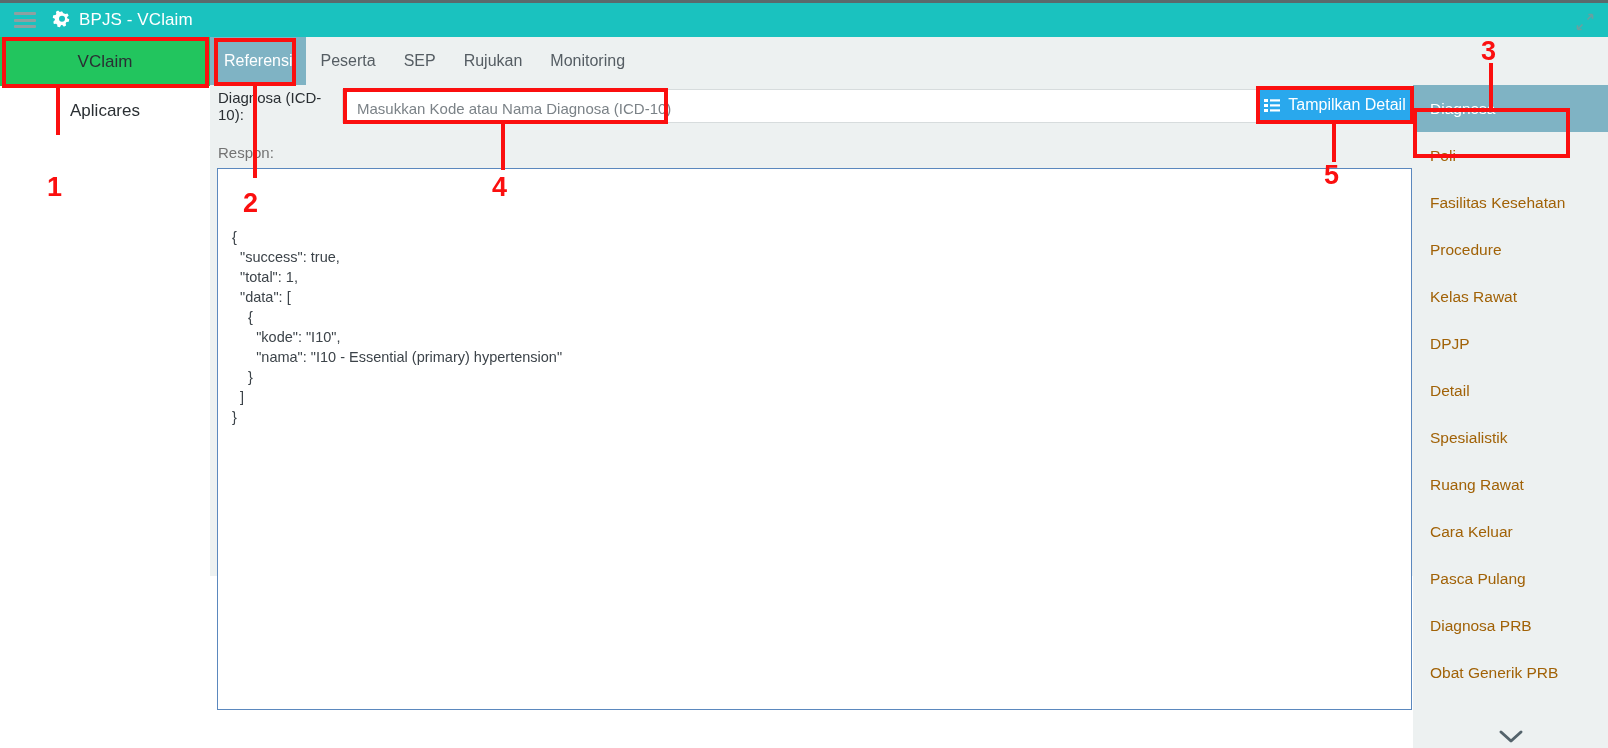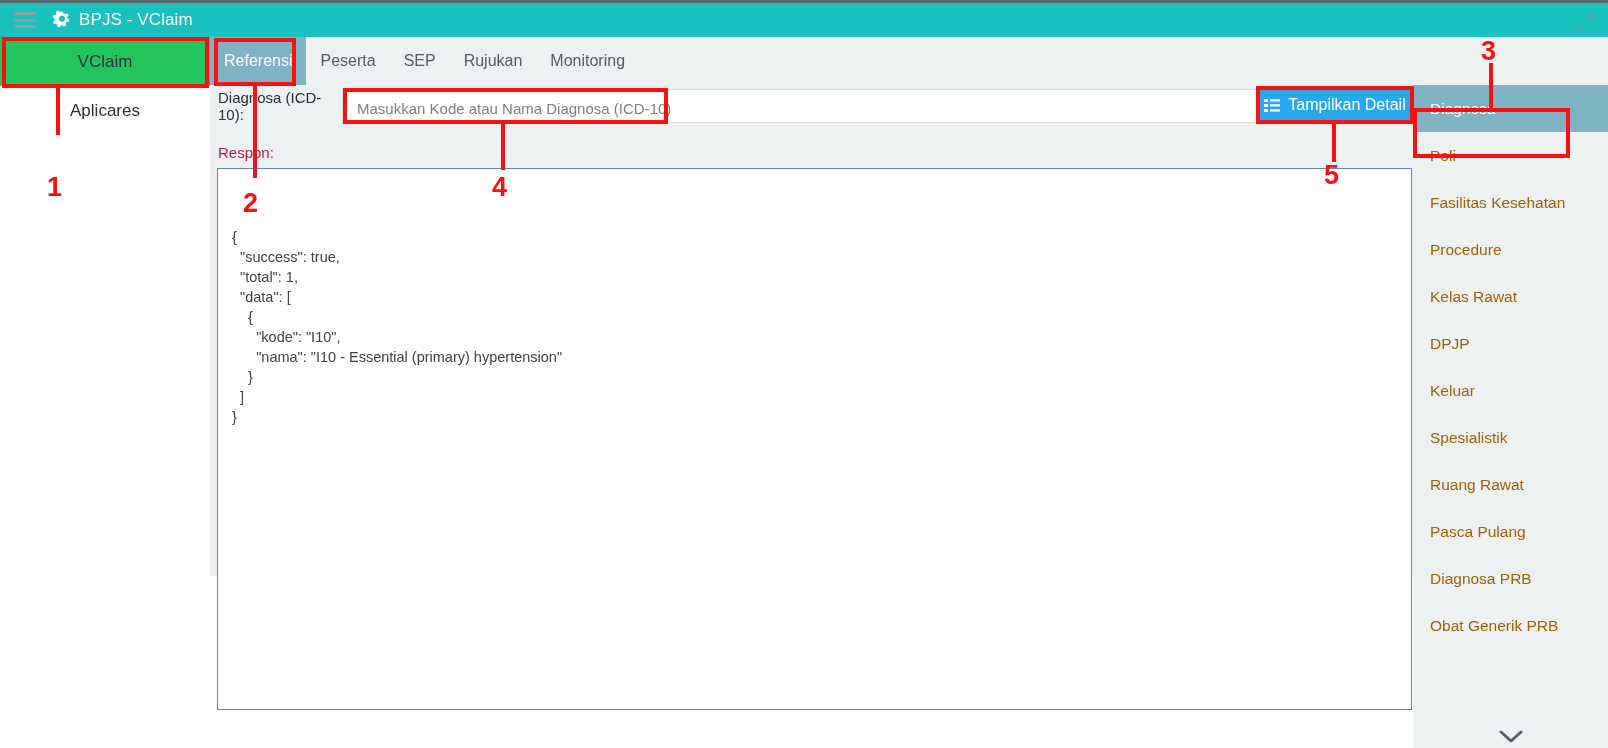--- a/index.html
+++ b/index.html
@@ -86,21 +86,21 @@
     background: #29a8ed; border: none; cursor: pointer;
     display: flex; align-items: center; justify-content: center; gap: 8px;
     color: #ffffff; font-size: 16px;
     font-family: "Liberation Sans", sans-serif;
   }
   .list-icon { width: 16px; height: 13px; display: block; }
 
   
   .respon-label {
     position: absolute; left: 218px; top: 144px;
-    font-size: 15px; color: #be185d;
+    font-size: 15px; color: #737373;
   }
   .respon-box {
     position: absolute; left: 217px; top: 168px;
     width: 1195px; height: 542px;
     background: #ffffff; border: 1px solid #5b88be;
     overflow: hidden;
   }
   .respon-text {
     margin: 58px 0 0 14px;
     font-family: "Liberation Sans", sans-serif;
@@ -230,27 +230,30 @@
     <div class="right-item">
       <span>Procedure</span>
     </div>
     <div class="right-item">
       <span>Kelas Rawat</span>
     </div>
     <div class="right-item">
       <span>DPJP</span>
     </div>
     <div class="right-item">
-      <span>Keluar</span>
+      <span>Detail</span>
     </div>
     <div class="right-item">
       <span>Spesialistik</span>
     </div>
     <div class="right-item">
       <span>Ruang Rawat</span>
+    </div>
+    <div class="right-item">
+      <span>Cara Keluar</span>
     </div>
     <div class="right-item">
       <span>Pasca Pulang</span>
     </div>
     <div class="right-item">
       <span>Diagnosa PRB</span>
     </div>
     <div class="right-item">
       <span>Obat Generik PRB</span>
     </div>

